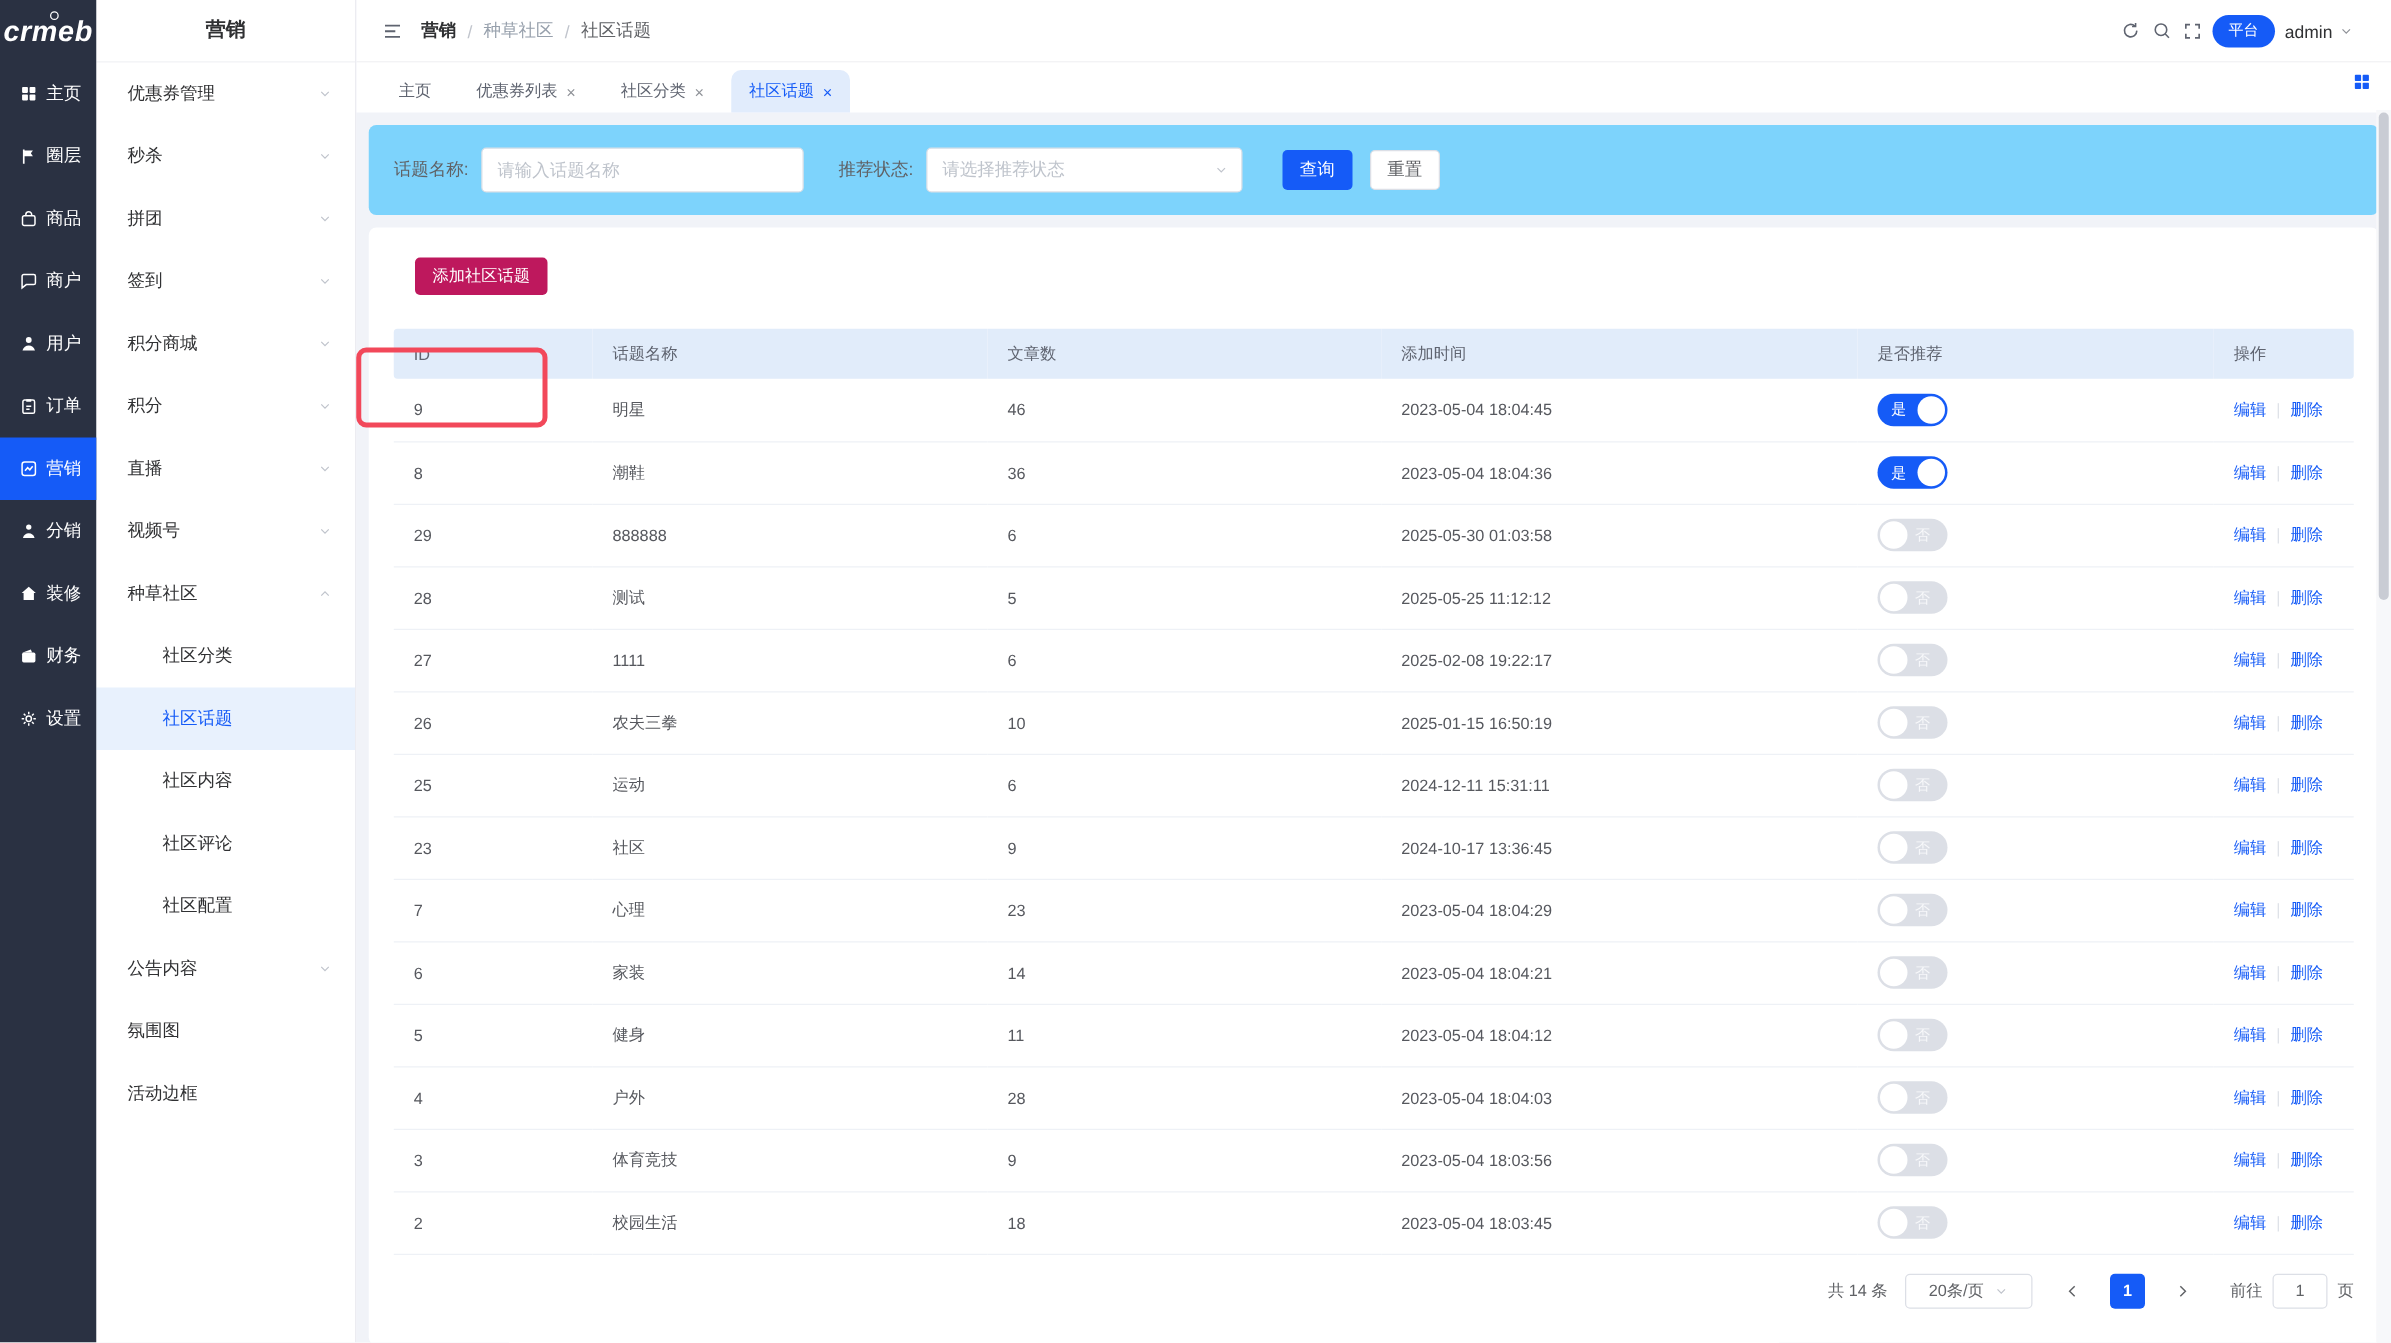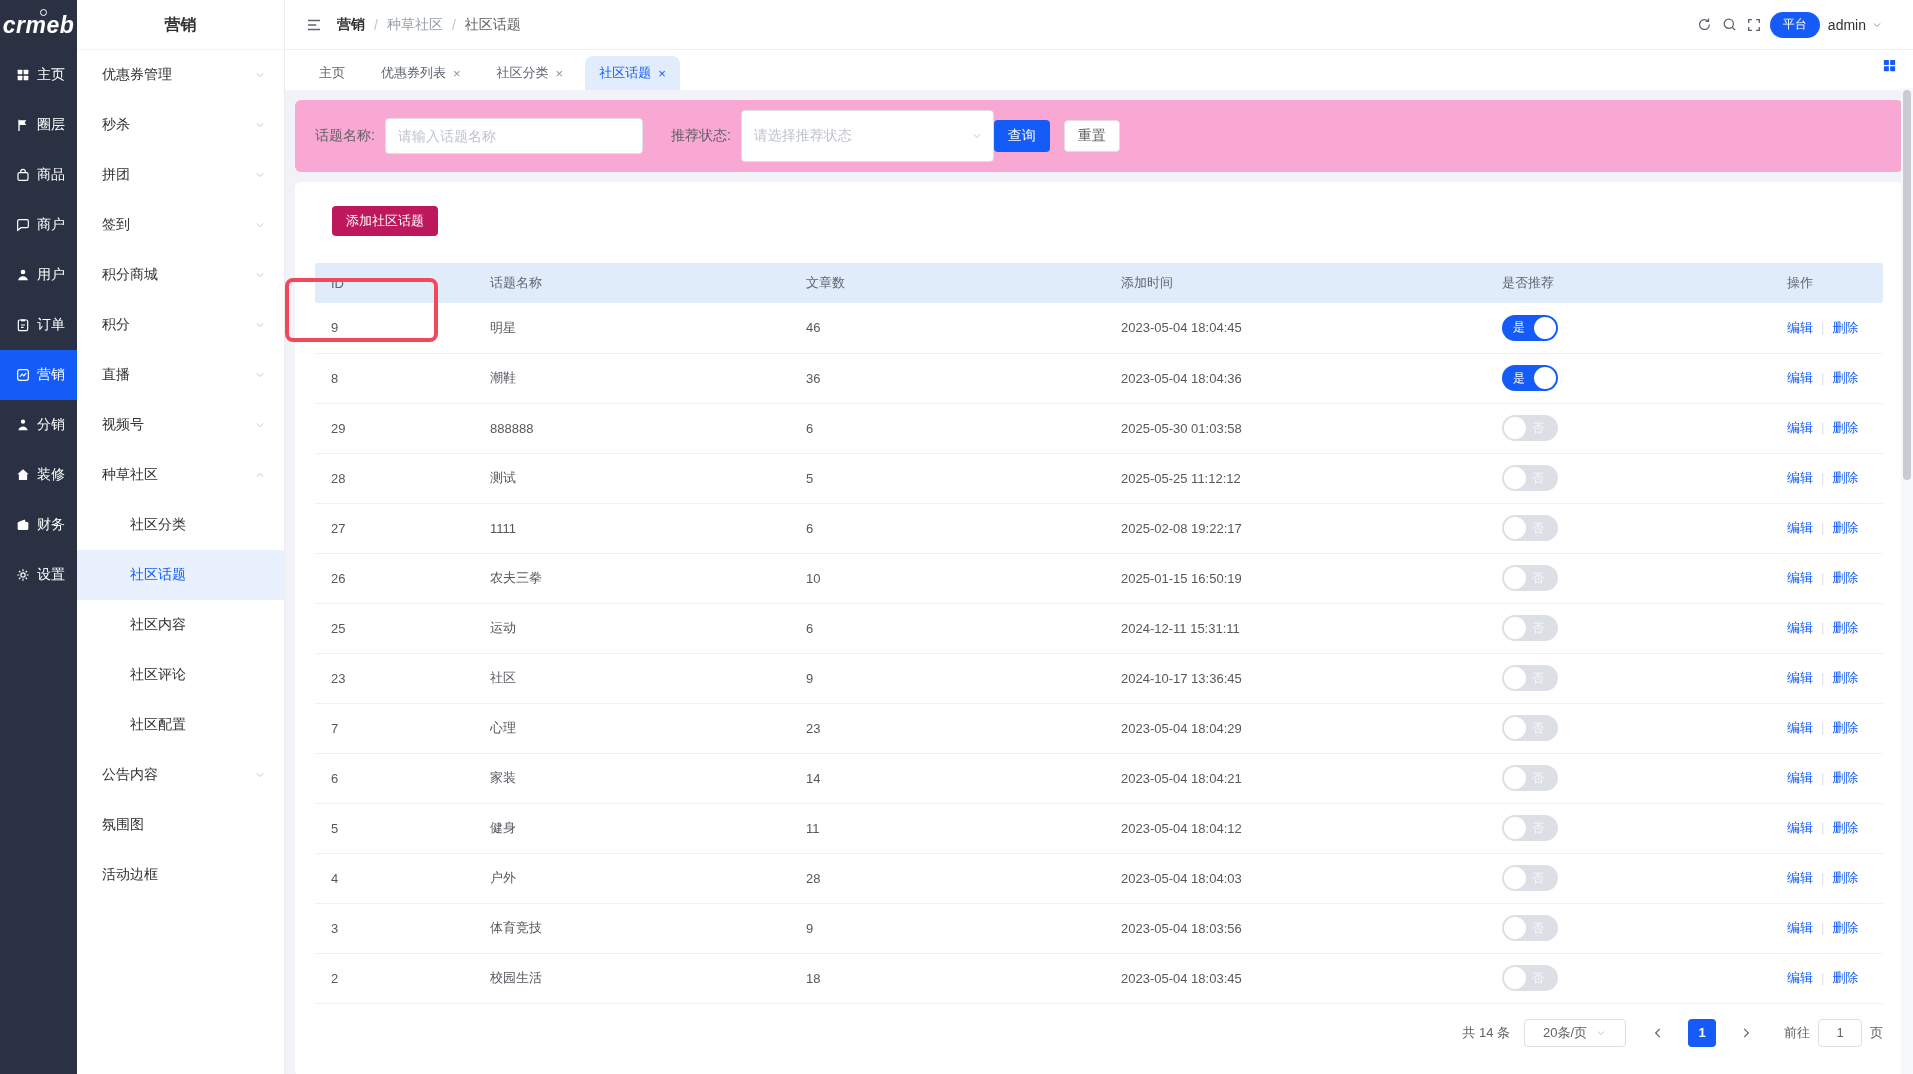--- a/index.html
+++ b/index.html
@@ -43,30 +43,30 @@
 
   .tabbar { height:40px; background:#fff; display:flex; align-items:flex-end; padding:0 0 0 20px; position:relative; }
   .tab { height:34px; display:flex; align-items:center; gap:7px; padding:0 14px; font-size:13px; color:#5f6470; cursor:pointer; border-radius:8px 8px 0 0; }
   .tab .close { font-size:13px; color:#909399; line-height:1; }
   .tab.active { background:#e1ecfc; color:#155bf7; }
   .tab.active .close { color:#155bf7; }
   .tab-grid { position:absolute; right:16px; top:8px; color:#155bf7; cursor:pointer; }
 
   .content { position:relative; padding:10px; height:984px; }
 
-  .filter-card { background:#f9a8d4; border-radius:6px; height:72px; display:flex; align-items:center; padding:0 20px; margin-bottom:10px; }
+  .filter-card { background:#7dd3fc; border-radius:6px; height:72px; display:flex; align-items:center; padding:0 20px; margin-bottom:10px; }
   .f-label { font-size:14px; color:#606266; margin-right:10px; white-space:nowrap; }
   .f-input { width:258px; height:36px; border:1px solid #dcdfe6; border-radius:4px; padding:0 12px; font-size:14px; color:#303133; outline:none; font-family:inherit; }
   .f-input::placeholder { color:#bfc4cc; }
-  .f-select { width:253px; height:52px; border:1px solid #dcdfe6; border-radius:4px; padding:0 10px 0 12px; display:flex; align-items:center; justify-content:space-between; cursor:pointer; background:#fff; }
+  .f-select { width:253px; height:36px; border:1px solid #dcdfe6; border-radius:4px; padding:0 10px 0 12px; display:flex; align-items:center; justify-content:space-between; cursor:pointer; background:#fff; }
   .f-select .ph { font-size:14px; color:#bfc4cc; }
   .f-select .chev { color:#c0c4cc; display:flex; }
   .group2 { margin-left:28px; }
   .btn { height:32px; border-radius:4px; font-size:14px; display:flex; align-items:center; justify-content:center; cursor:pointer; border:none; font-family:inherit; }
-  .btn-primary { background:#155bf7; color:#fff; width:56px; }
+  .btn-primary { background:#155bf7; color:#fff; width:56px; margin-left:32px; }
   .btn-plain { background:#fff; color:#606266; width:56px; border:1px solid #dcdfe6; margin-left:14px; }
 
   .table-card { background:#fff; border-radius:6px; padding:24px 20px 0 20px; height:894px; overflow:hidden; position:relative; }
   .add-btn { height:30px; padding:0 14px; margin-left:17px; background:#be185d; color:#fff; border:none; border-radius:4px; font-size:13px; cursor:pointer; font-family:inherit; }
 
   table.data { width:100%; border-collapse:collapse; margin-top:27px; table-layout:fixed; }
   table.data th { height:40px; background:#e1ecfa; font-weight:normal; font-size:13px; color:#5f6470; text-align:left; padding:0 16px; white-space:nowrap; }
   table.data th:first-child { border-radius:3px 0 0 3px; }
   table.data th:last-child { border-radius:0 3px 3px 0; }
   table.data td { height:50px; border-bottom:1px solid #eef1f6; font-size:13px; color:#56585e; padding:0 16px; white-space:nowrap; }

